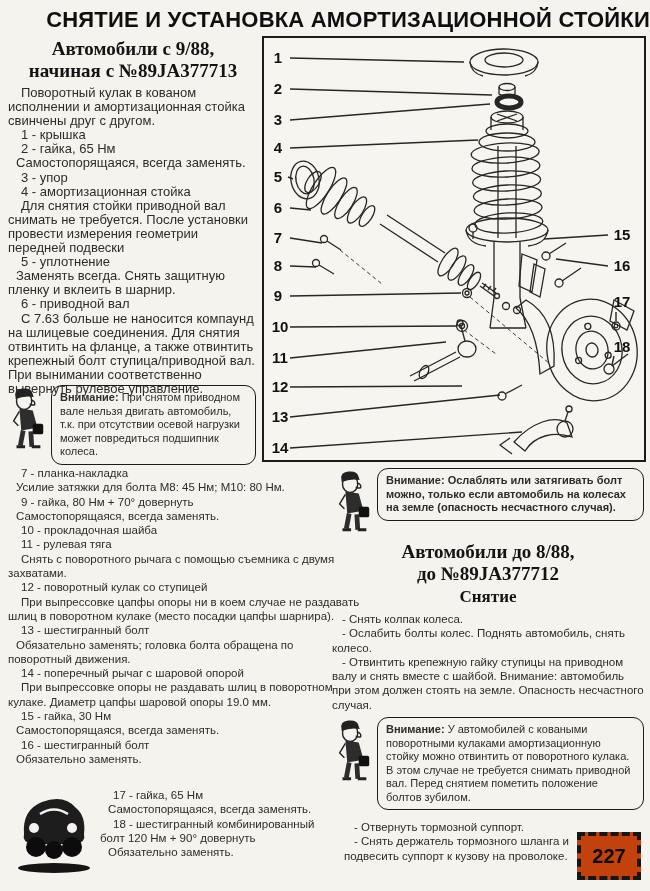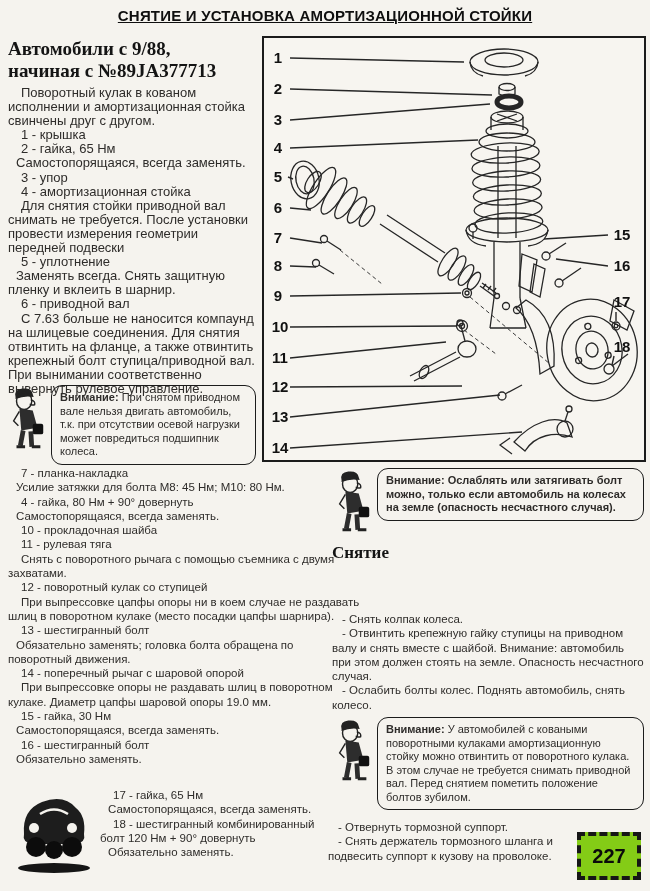--- a/index.html
+++ b/index.html
@@ -1,19 +1,19 @@
 <!DOCTYPE html>
 <html><head>
 <meta charset="utf-8">
 <style>
   html,body{margin:0;padding:0;}
   body{width:650px;height:891px;background:#dddbd6;font-family:"Liberation Sans",sans-serif;}
   .page{position:relative;width:650px;height:891px;background:#f5f3ee;overflow:hidden;color:#2e2c2a;}
-  .title{position:absolute;top:7px;left:0;width:100%;text-align:center;font-size:15px;font-weight:bold;letter-spacing:.2px;color:#0f0f0f;text-decoration:underline;}
-  h2,h3{font-family:"Liberation Serif","DejaVu Serif",serif;color:#141414;margin:0;font-weight:bold;}
+  .title{position:absolute;top:7px;left:0;width:100%;text-align:right;font-size:22px;font-weight:bold;letter-spacing:.2px;color:#0f0f0f;}
+  h2,h3{font-family:"Liberation Serif","DejaVu Serif",serif;color:#141414;margin:0;text-align:center;font-weight:bold;}
   h2{font-size:19px;line-height:22px;}
   h3{font-size:17px;line-height:20px;margin-top:2px;}
   p{margin:0;}
   .col-left-top{position:absolute;left:8px;top:38px;width:250px;}
   .col-left-top p{font-size:13px;line-height:14.1px;}
   .col-left-top h2{margin-bottom:4px;}
   .p{text-indent:13px;}
   .i{text-indent:13px;}
   .n{text-indent:8px;}
   .diagram{position:absolute;left:262px;top:36px;width:384px;height:426px;border:2.5px solid #1b1b1b;background:#f7f5f0;box-sizing:border-box;}
@@ -24,23 +24,23 @@
   .mascot{flex:0 0 42px;width:42px;height:70px;}
   .warn-box{flex:1;border:1.8px solid #1b1b1b;border-radius:11px;padding:5px 8px;font-size:11px;line-height:13.5px;margin-left:3px;}
   .warn-box b{margin-right:3px;}
   .left-items{position:absolute;left:8px;top:466px;width:352px;}
   .left-items p,.bl-text p{font-size:11.5px;line-height:14.3px;}
   .bottom-row{position:absolute;left:12px;top:788px;width:330px;display:flex;align-items:flex-start;}
   .car{flex:0 0 84px;width:84px;height:84px;margin-top:2px;}
   .bl-text{margin-left:4px;}
   .right-head{position:absolute;left:332px;top:541px;width:312px;}
   .right-steps1{position:absolute;left:332px;top:612px;width:312px;}
-  .right-steps2{position:absolute;left:328px;top:820px;width:240px;}
+  .right-steps2{position:absolute;left:344px;top:820px;width:240px;}
   .right-steps1 p,.right-steps2 p{font-size:11.5px;line-height:14.3px;text-indent:10px;}
-  .page-num{position:absolute;left:577px;top:832px;width:56px;height:40px;background:#84cc16;border:4px dashed #161616;display:flex;align-items:center;justify-content:center;font-size:20px;font-weight:bold;color:#0b0b0b;}
+  .page-num{position:absolute;left:577px;top:832px;width:56px;height:40px;background:#c2410c;border:4px dashed #161616;display:flex;align-items:center;justify-content:center;font-size:20px;font-weight:bold;color:#0b0b0b;}
   svg .ln{stroke:#262626;stroke-width:1.3;fill:none;}
   svg text{font-family:"Liberation Sans",sans-serif;font-size:15px;font-weight:bold;fill:#111;}
   .hiddefs{position:absolute;width:0;height:0;overflow:hidden;}
 </style>
 </head>
 <body>
 
 <svg class="hiddefs" xmlns="http://www.w3.org/2000/svg">
   <symbol id="mascot" viewBox="0 0 44 72">
     <g stroke="#222" fill="none" stroke-width="1.5">
@@ -243,21 +243,21 @@
         <use href="#mascot"></use>
       </svg>
     <div class="warn-box">
       <b>Внимание:</b><span>При снятом приводном вале нельзя двигать автомобиль, т.к. при отсутствии осевой нагрузки может повредиться подшипник колеса.</span>
     </div>
   </div>
 
   <div class="left-items">
     <p class="i">7 - планка-накладка</p>
     <p class="n">Усилие затяжки для болта М8: 45 Нм; М10: 80 Нм.</p>
-    <p class="i">4 - гайка, 80 Нм + 90° довернуть</p>
+    <p class="i">9 - гайка, 80 Нм + 70° довернуть</p>
     <p class="n">Самостопорящаяся, всегда заменять.</p>
     <p class="i">10 - прокладочная шайба</p>
     <p class="i">11 - рулевая тяга</p>
     <p class="p">Снять с поворотного рычага с помощью съемника с двумя захватами.</p>
     <p class="i">12 - поворотный кулак со ступицей</p>
     <p class="p">При выпрессовке цапфы опоры ни в коем случае не раздавать шлиц в поворотном кулаке (место посадки цапфы шарнира).</p>
     <p class="i">13 - шестигранный болт</p>
     <p class="n">Обязательно заменять; головка болта обращена по поворотный движения.</p>
     <p class="i">14 - поперечный рычаг с шаровой опорой</p>
     <p class="p">При выпрессовке опоры не раздавать шлиц в поворотном кулаке. Диаметр цапфы шаровой опоры 19.0 мм.</p>
@@ -289,27 +289,31 @@
   <div class="warn-row warn-row2">
     <svg class="mascot" viewBox="0 0 44 72">
         <use href="#mascot"></use>
       </svg>
     <div class="warn-box">
       <b>Внимание:</b><span>Ослаблять или затягивать болт можно, только если автомобиль на колесах на земле (опасность несчастного случая).</span>
     </div>
   </div>
 
   <div class="right-head">
+    <h2>
+      <div>Автомобили до 8/88,</div>
+      <div>до №89JA377712</div>
+    </h2>
     <h3>Снятие</h3>
   </div>
 
   <div class="right-steps1">
     <p>- Снять колпак колеса.</p>
+    <p>- Ослабить болты колес. Поднять автомобиль, снять колесо.</p>
     <p>- Отвинтить крепежную гайку ступицы на приводном валу и снять вместе с шайбой. Внимание: автомобиль при этом должен стоять на земле. Опасность несчастного случая.</p>
-    <p>- Ослабить болты колес. Поднять автомобиль, снять колесо.</p>
   </div>
 
   <div class="warn-row warn-row3">
     <svg class="mascot" viewBox="0 0 44 72">
         <use href="#mascot"></use>
       </svg>
     <div class="warn-box">
       <b>Внимание:</b><span>У автомобилей с коваными поворотными кулаками амортизационную стойку можно отвинтить от поворотного кулака. В этом случае не требуется снимать приводной вал. Перед снятием пометить положение болтов зубилом.</span>
     </div>
   </div>

